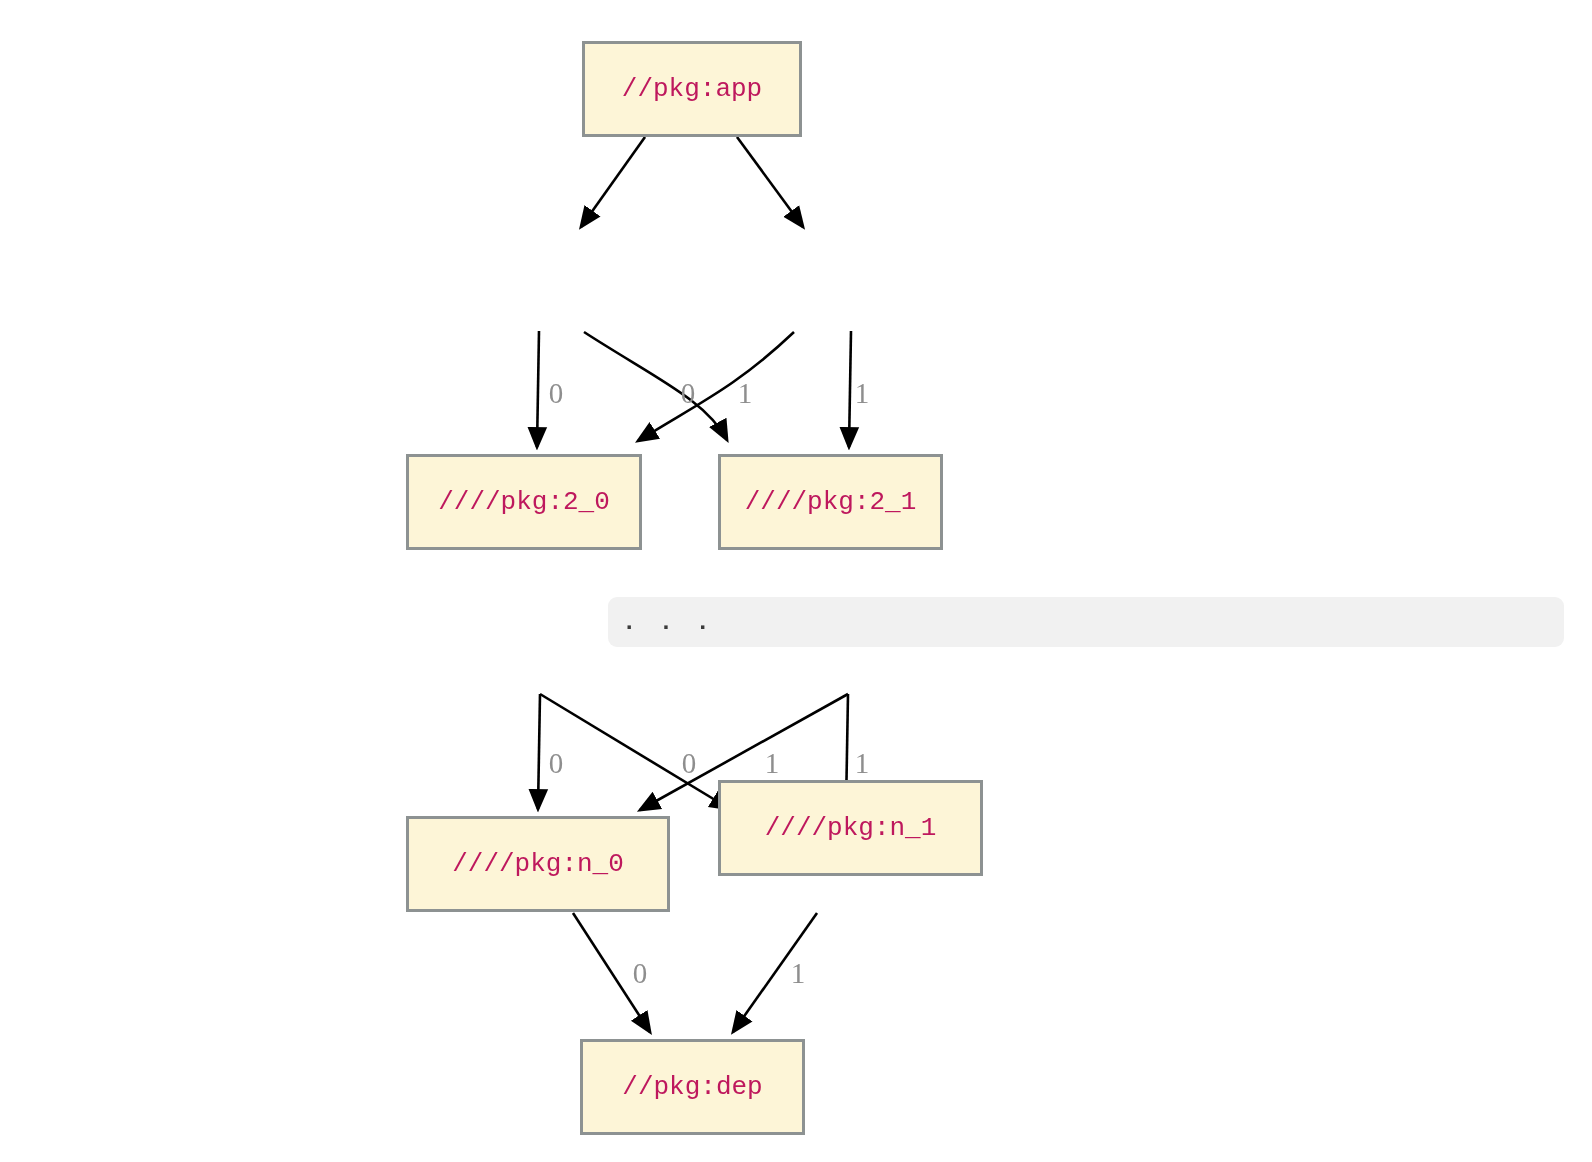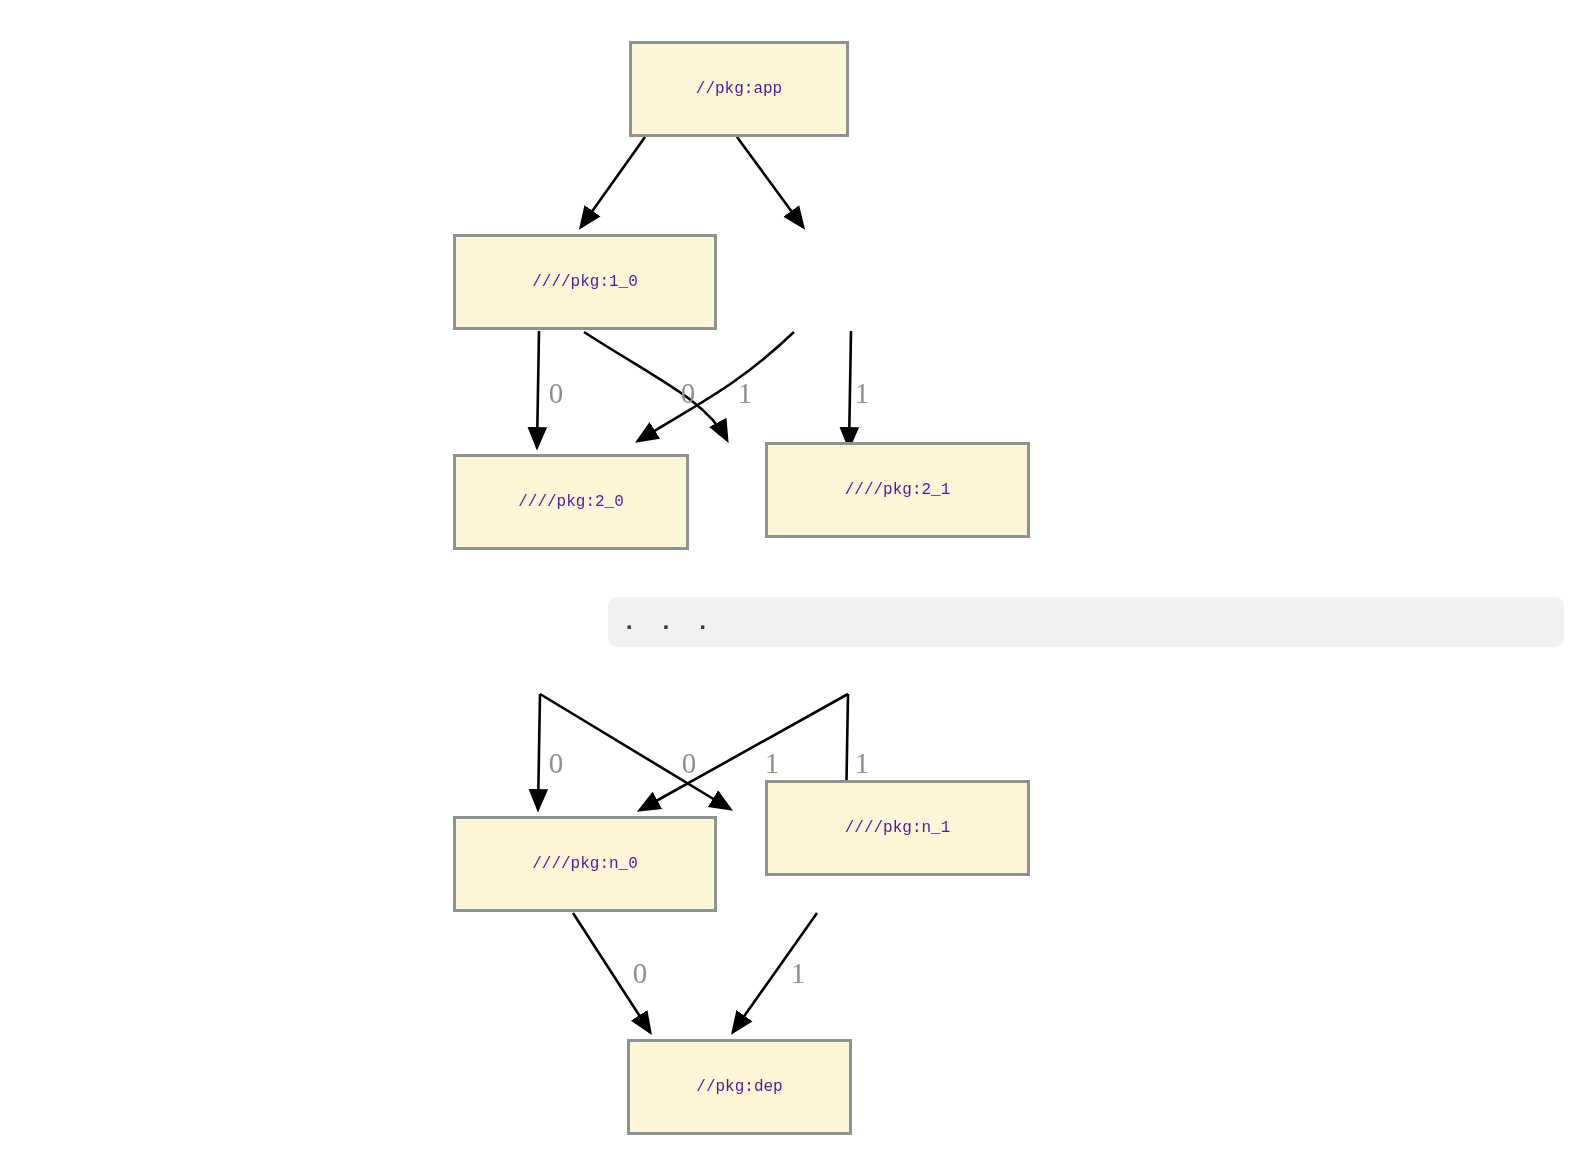--- a/index.html
+++ b/index.html
@@ -13,21 +13,21 @@
   path.edge{stroke:var(--edge,#000);stroke-width:2.6;fill:none;}
   text.elabel{
     font-family:"Liberation Serif","DejaVu Serif",serif;
     font-size:29px;fill:var(--edge-label,#8e8e8e);text-anchor:middle;
   }
   .node{
     position:absolute;height:96px;box-sizing:border-box;
     background:var(--node-fill,#fdf5d7);
     border:3px solid var(--node-border,#8d9292);
     display:flex;align-items:center;justify-content:center;
-    font-size:16px;color:#4c1d95;white-space:pre;margin-left:47px;
+    font-size:26px;color:#be185d;white-space:pre;
   }
   .ellipsis-bar{
     position:absolute;left:608px;top:597px;width:956px;height:50px;
     box-sizing:border-box;border-radius:9px;
     background:var(--ellipsis-bg,#f1f1f1);
     display:flex;align-items:center;padding-left:14px;
     color:var(--ellipsis-text,#3b3b3b);
     font-size:24px;font-weight:bold;letter-spacing:4px;
   }
 </style>
@@ -70,28 +70,25 @@
     <text class="elabel" x="862" y="773">1</text>
 
     <text class="elabel" x="640" y="983">0</text>
     <text class="elabel" x="798" y="983">1</text>
   </svg>
 
   <div class="node" style="left:582px;top:41px;width:220px;">
     <span>//pkg:app</span>
   </div>
 
-  <div class="node" style="left:406px;top:234px;width:264px;">
-    <span>////pkg:1_0</span>
-  </div>
 
   <div class="node" style="left:406px;top:454px;width:236px;">
     <span>////pkg:2_0</span>
   </div>
-  <div class="node" style="left:718px;top:442px;width:265px;">
+  <div class="node" style="left:718px;top:454px;width:225px;">
     <span>////pkg:2_1</span>
   </div>
 
   <div class="ellipsis-bar">
     <span>. . .</span>
   </div>
 
   <div class="node" style="left:406px;top:816px;width:264px;">
     <span>////pkg:n_0</span>
   </div>

